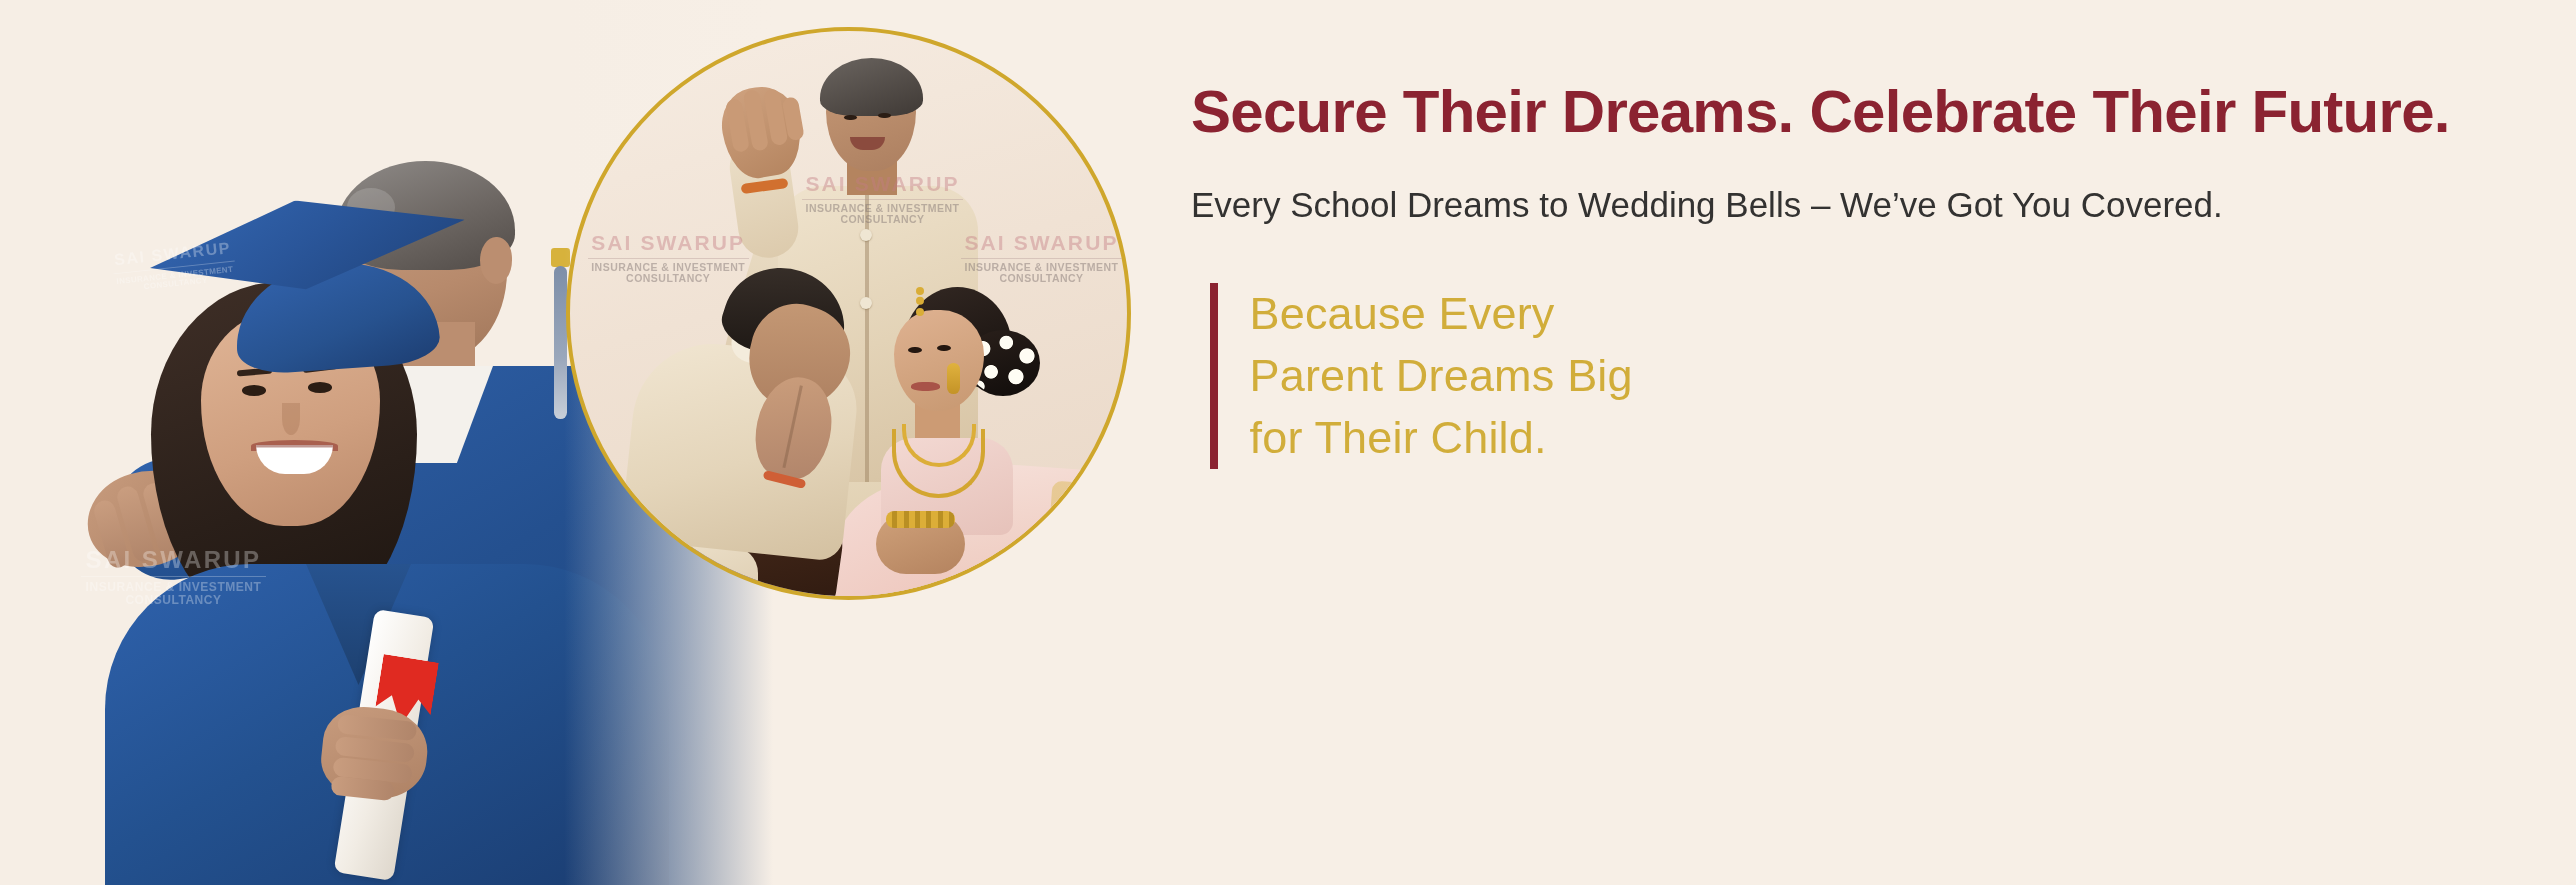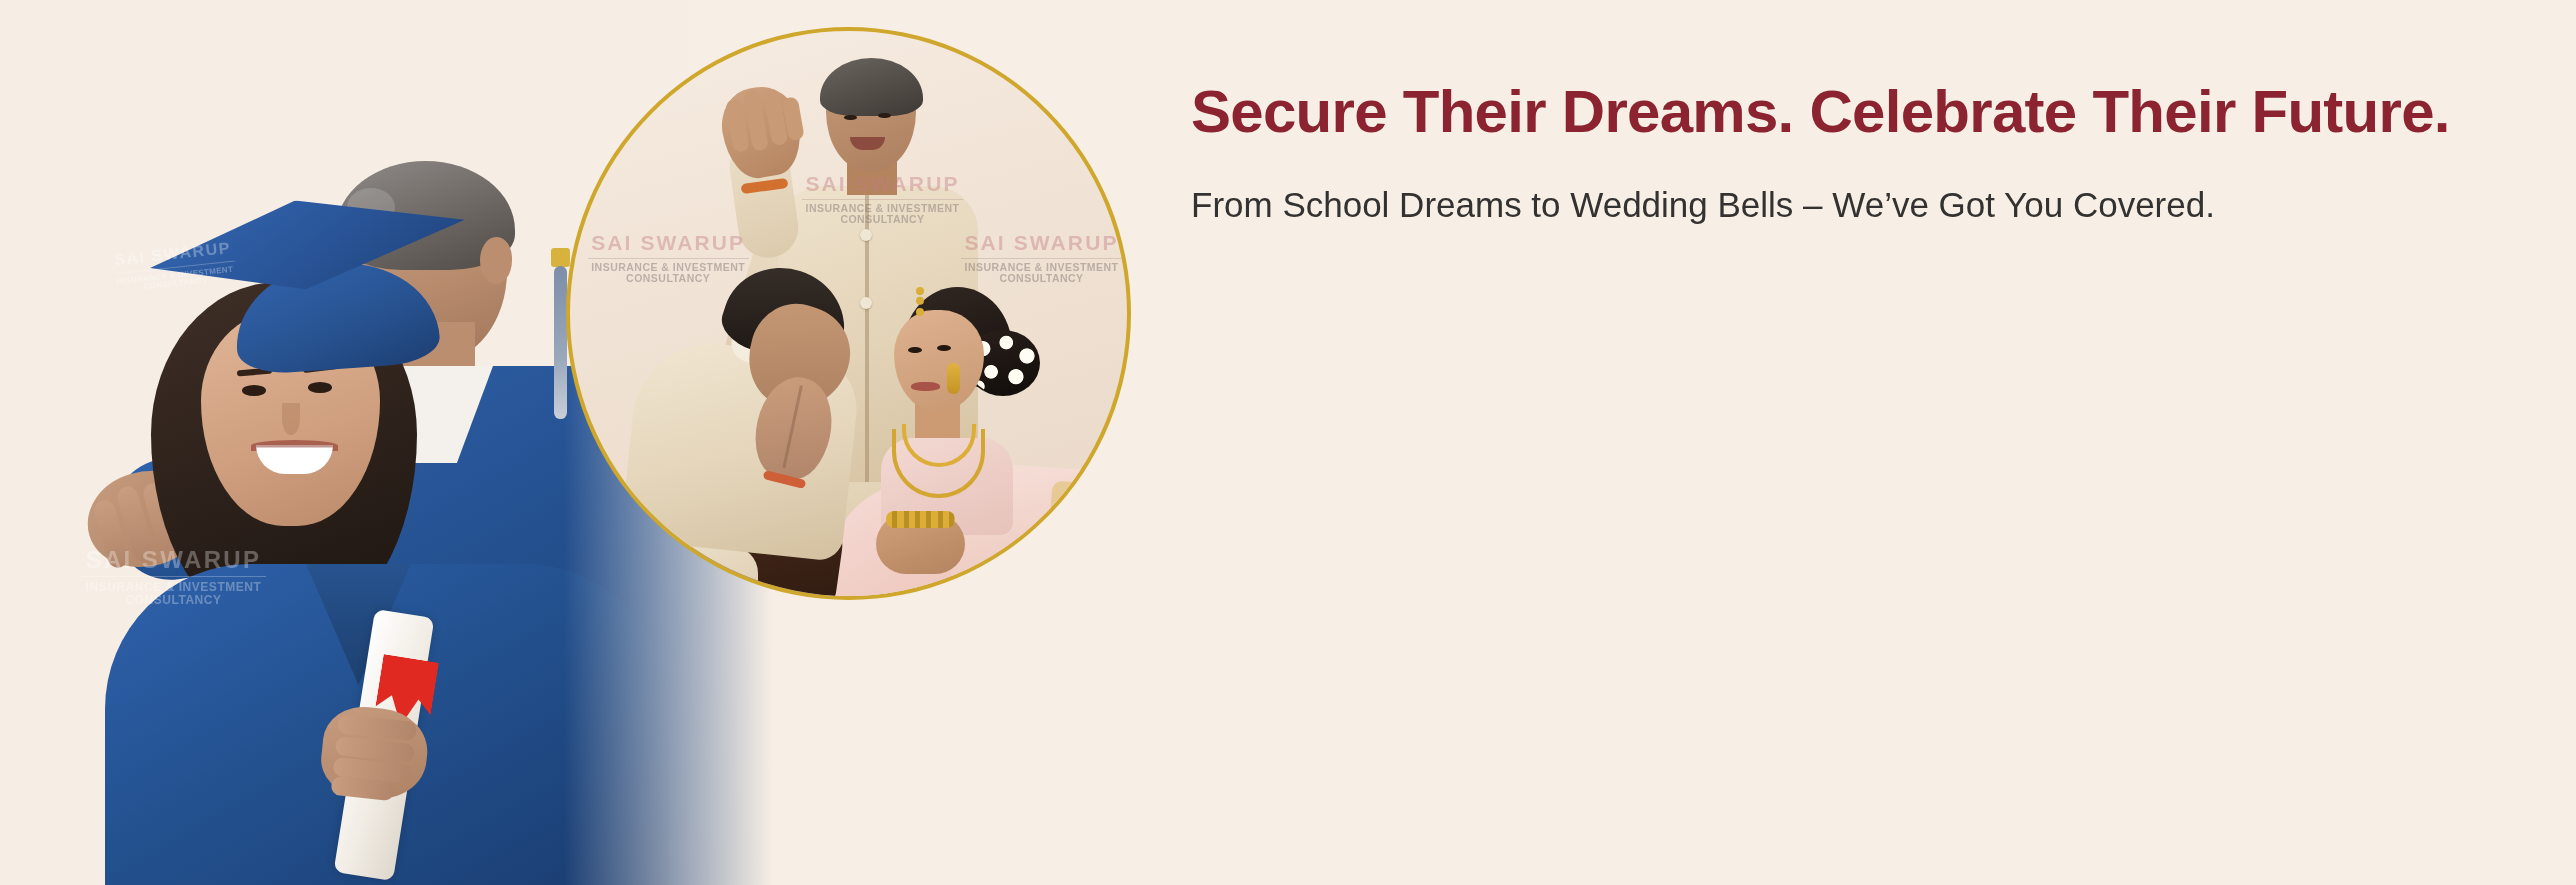--- a/index.html
+++ b/index.html
@@ -554,20 +554,25 @@
         <div class="wm-sub2" style="font-size:10.5px;">CONSULTANCY</div>
       </div>
 
     </div>
   </div>
 
   <div class="content">
 
     <h1 class="headline">Secure Their Dreams. Celebrate Their Future.</h1>
 
-    <p class="subhead">From School Dreams to Wedding Bells – We’ve Got You Covered.</p>
-
+    <p class="subhead">Every School Dreams to Wedding Bells – We’ve Got You Covered.</p>
+
+    <blockquote class="quote">
+      <div class="quote-line">Because Every</div>
+      <div class="quote-line">Parent Dreams Big</div>
+      <div class="quote-line">for Their Child.</div>
+    </blockquote>
 
 
   </div>
 
 </div>
 
 
 </body></html>

